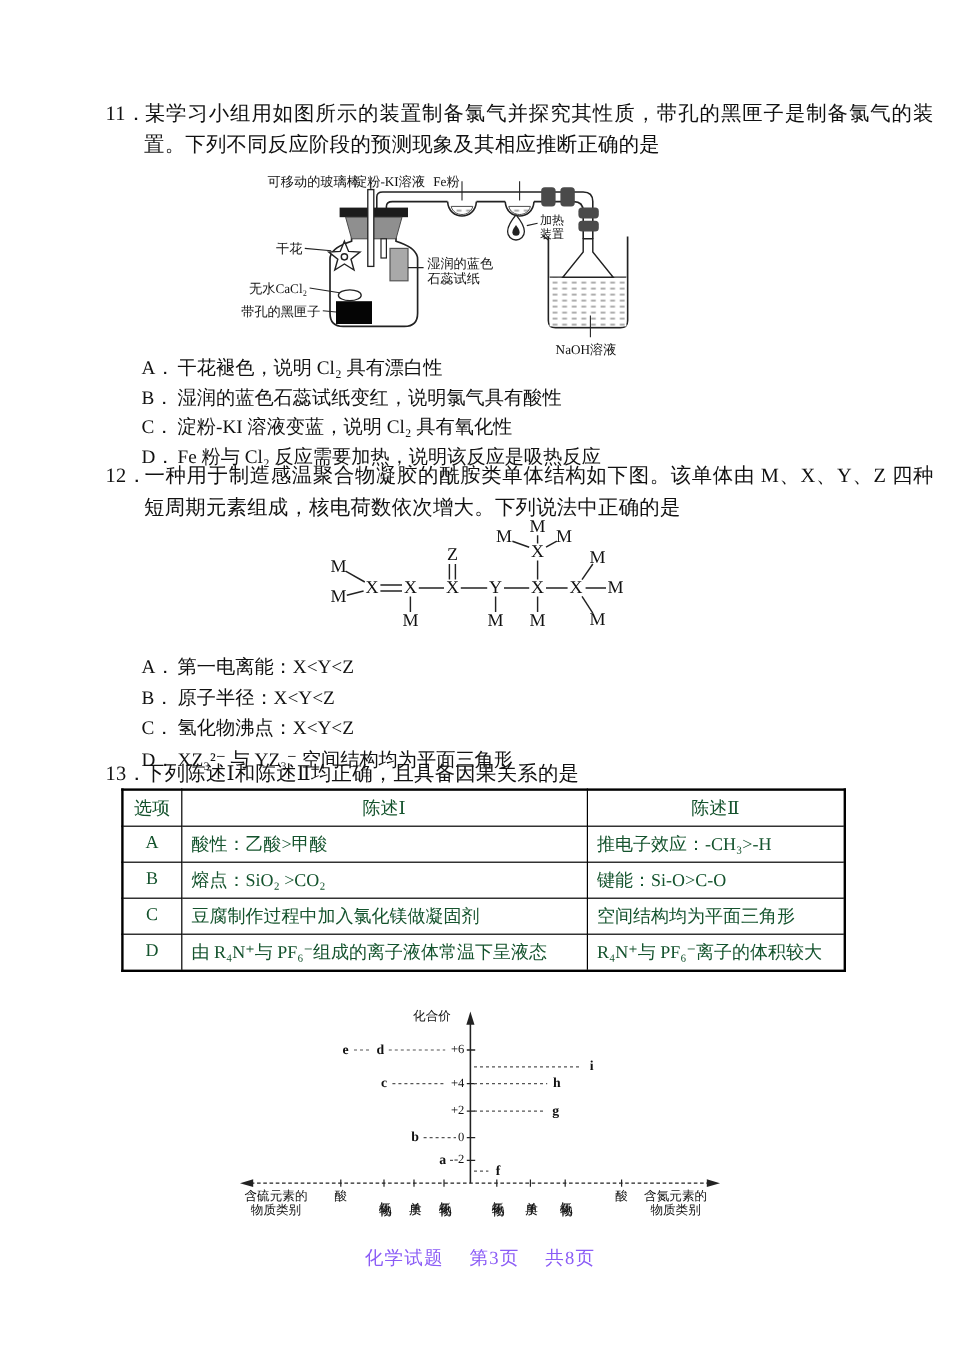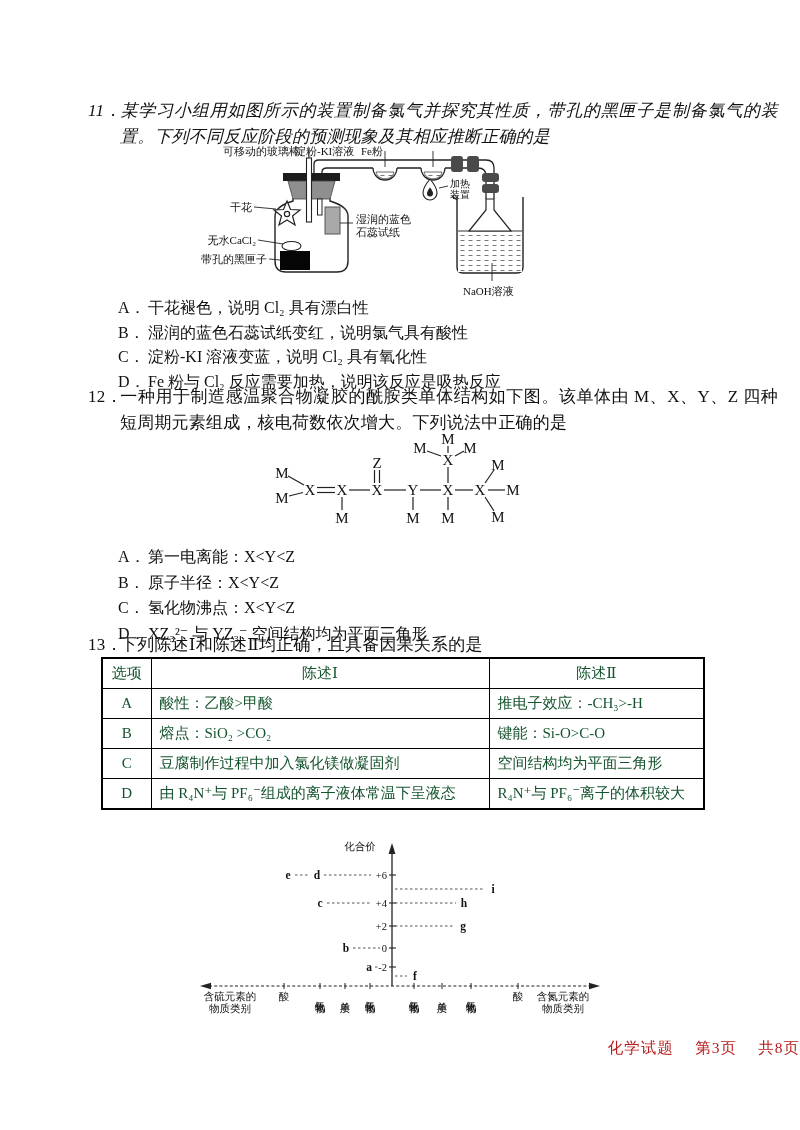--- a/index.html
+++ b/index.html
@@ -23,35 +23,35 @@
   table.cmp th,table.cmp td{
     border:1px solid #000;height:29px;padding:0 8px;
     font-weight:normal;overflow:hidden;white-space:nowrap;
   }
   table.cmp{border:2px solid #000;}
   .colopt{width:49px;text-align:center;}
   .col1{width:338px;}
   .col2{width:215px;}
   th.hdr{text-align:center;}
   td.copt{text-align:center;}
-  .footer{position:absolute;left:0;top:1038px;width:800px;text-align:right;
-          font-size:15.5px;letter-spacing:1px;color:#b91c1c;}
+  .footer{position:absolute;left:0;top:1038px;width:800px;text-align:center;
+          font-size:15.5px;letter-spacing:1px;color:#8b5cf6;}
   svg text{font-family:"Liberation Serif","DejaVu Serif",serif;fill:#111;}
   .diaglbl{font-size:11px;}
   .smlbl{font-size:10px;}
   .chartlbl{font-size:10.5px;}
   .ptlbl{font-size:11.5px;font-weight:bold;}
   .vtxt{writing-mode:vertical-rl;text-orientation:upright;letter-spacing:1px;}
 </style>
 </head>
 <body>
 
 <div class="page">
 
-  <div class="q" style="top:98px;font-style:italic;">
+  <div class="q" style="top:82px;">
     <span class="qnum">11．</span><span>某学习小组用如图所示的装置制备氯气并探究其性质，带孔的黑匣子是制备氯气的装置。下列不同反应阶段的预测现象及其相应推断正确的是</span>
   </div>
 
   <svg style="position:absolute;left:180px;top:143px;" width="400" height="160" viewBox="0 0 400 160">
     <defs>
       <pattern id="liq" width="8" height="5" patternUnits="userSpaceOnUse">
         <rect width="8" height="5" fill="#ffffff"></rect>
         <line x1="0.5" y1="2.5" x2="4.5" y2="2.5" stroke="#777" stroke-width="1"></line>
       </pattern>
     </defs>

